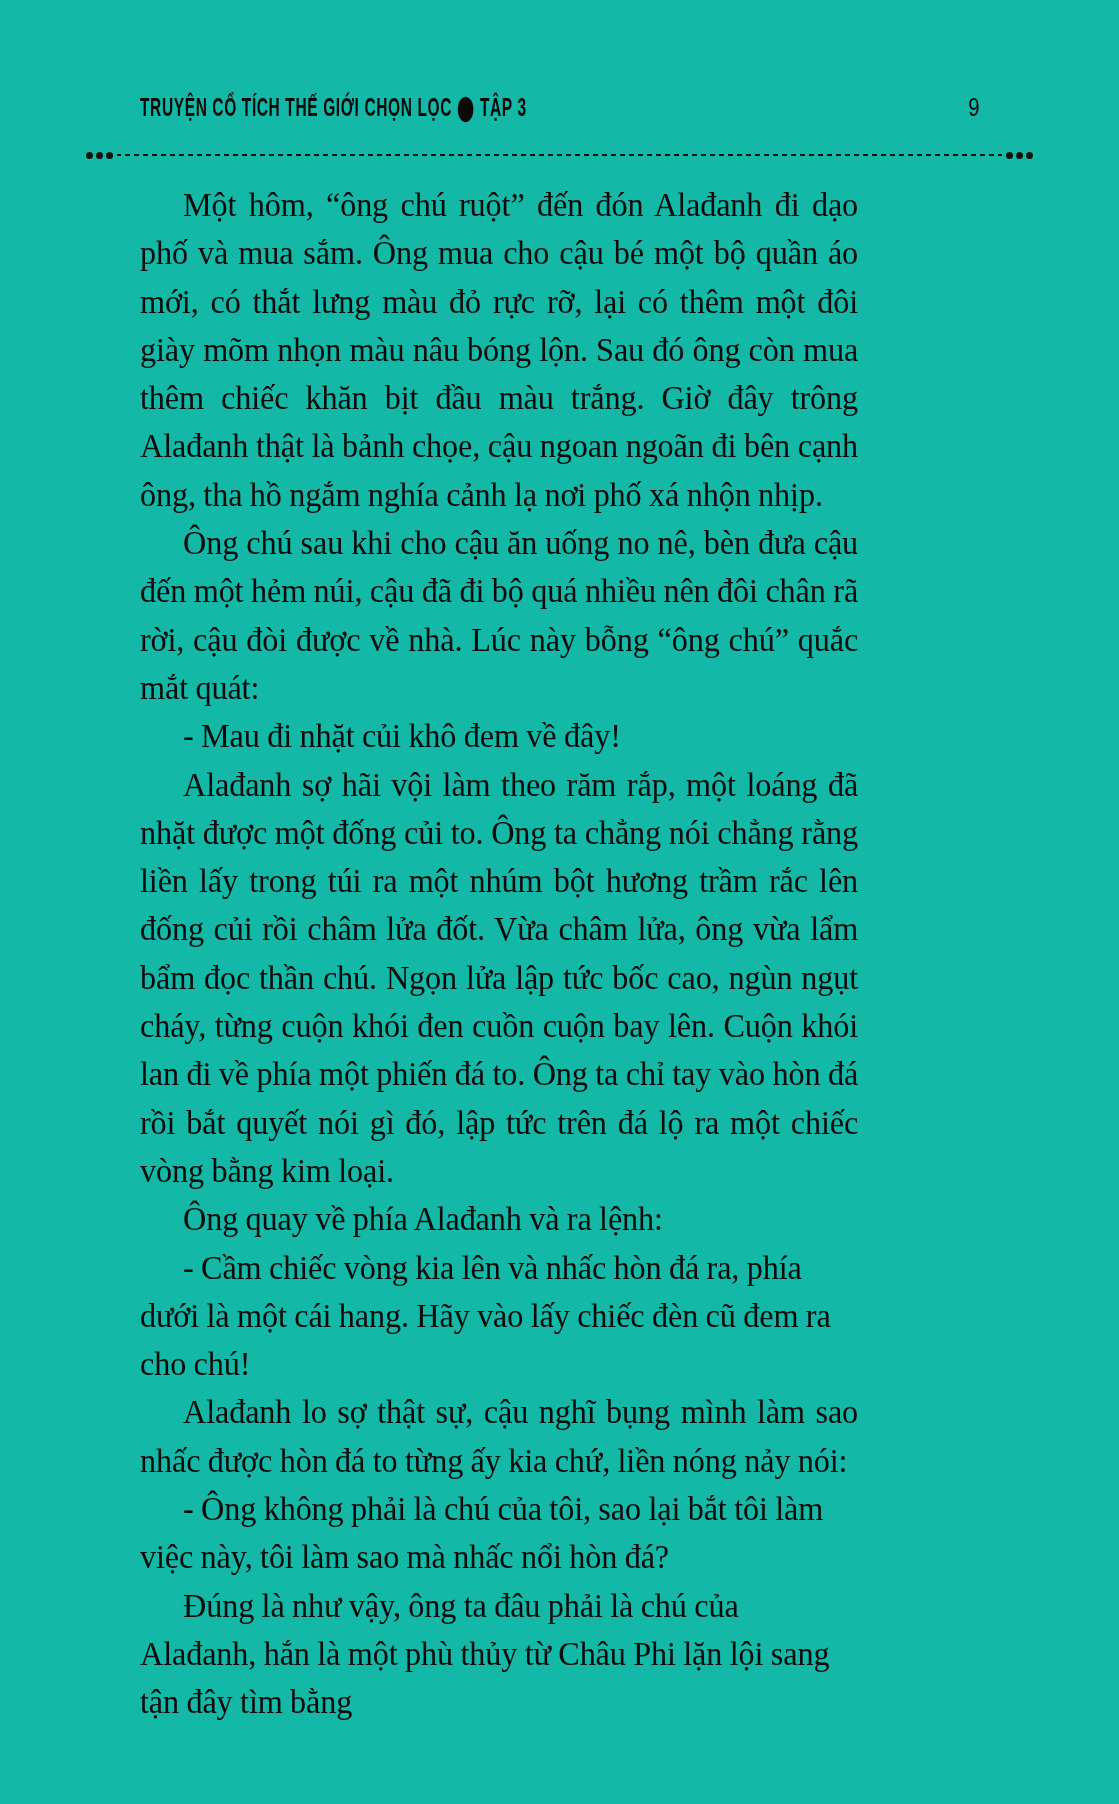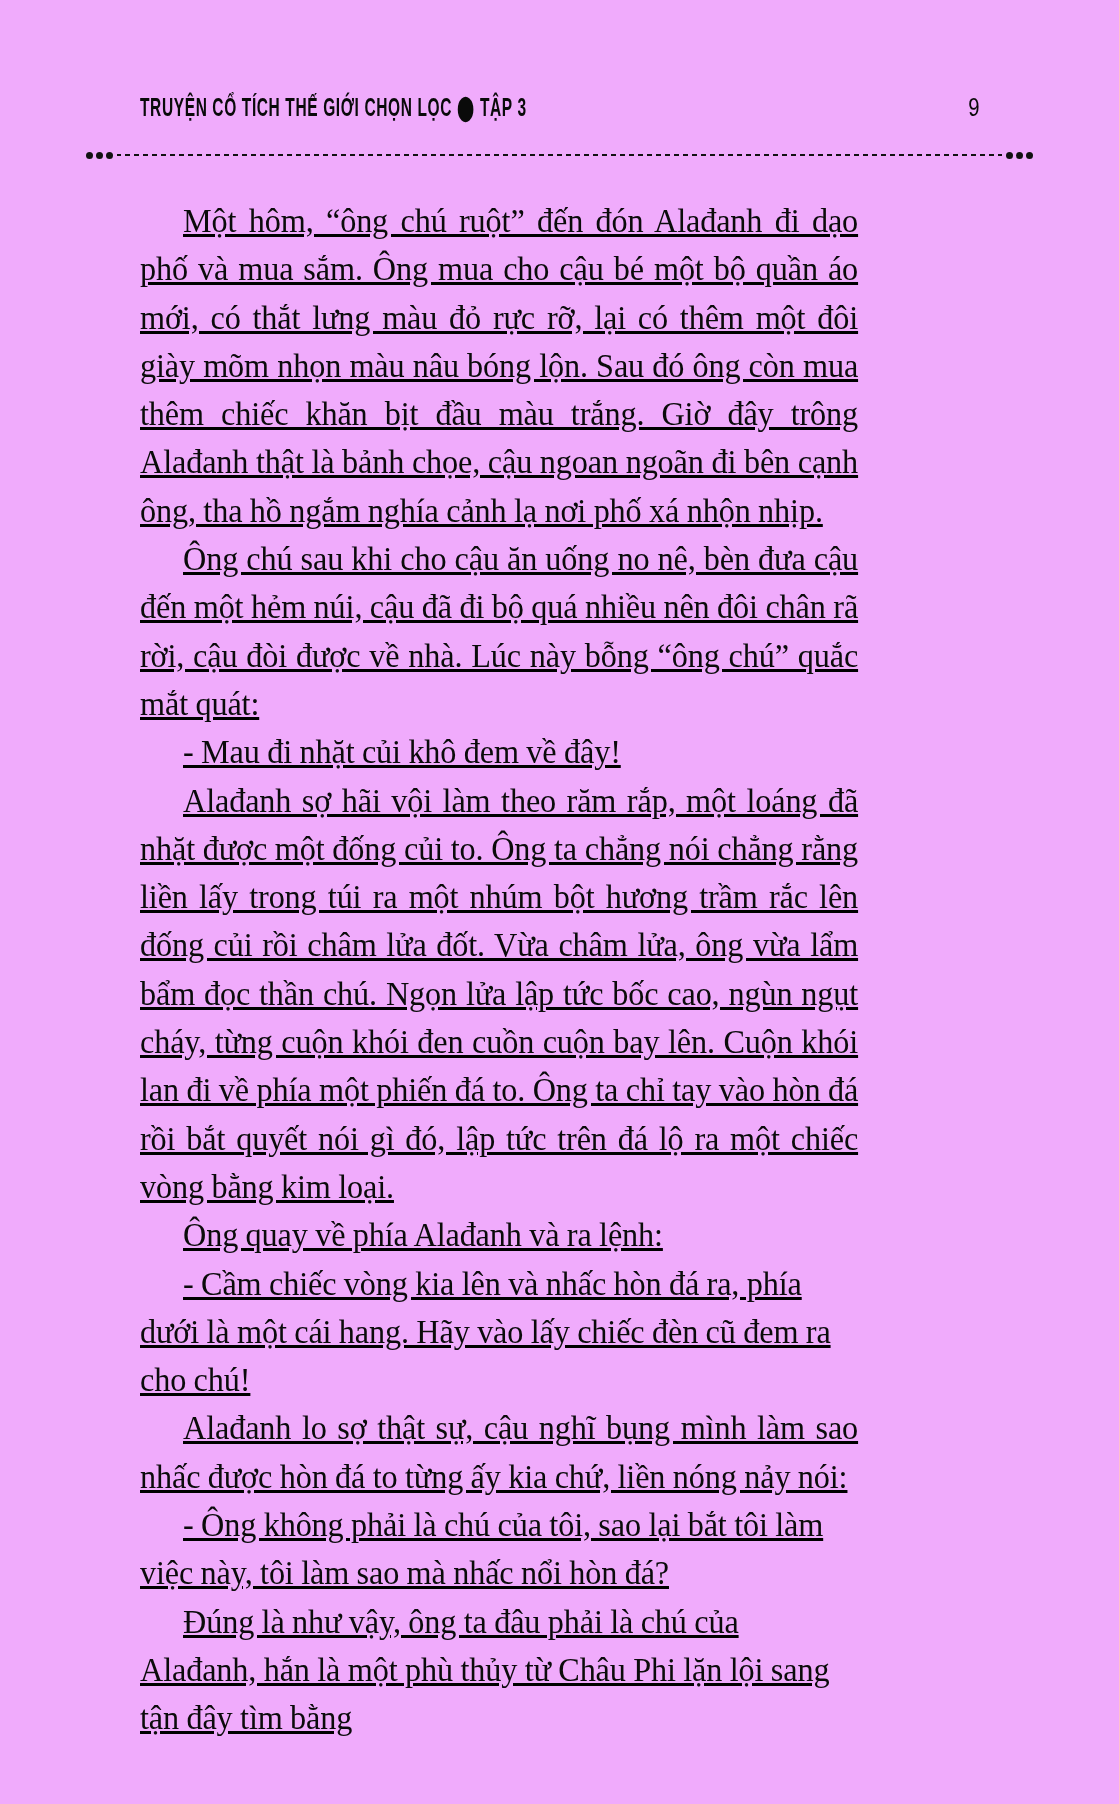--- a/index.html
+++ b/index.html
@@ -11,21 +11,21 @@
 
   body {
     font-family: "Liberation Serif", "DejaVu Serif", serif;
   }
 
   .page {
     position: relative;
     width: 1119px;
     height: 1804px;
     margin: 0 auto;
-    background: #f0abfc;
+    background: #14b8a6;
     overflow: hidden;
   }
 
   
   .header {
     position: absolute;
     left: 140px;
     right: 140px;
     top: 78px;
     height: 42px;
@@ -90,23 +90,22 @@
     background-image: radial-gradient(#111 42%, transparent 46%);
     background-size: 9px 4px;
     background-repeat: repeat-x;
     background-position: center;
   }
 
   
   .body-text {
     position: absolute;
     left: 140px;
-    top: 196px;
+    top: 180px;
     width: 718px;
-    text-decoration: underline;
   }
 
   .para {
     margin: 0;
     font-size: 34.5px;
     line-height: 48.3px;
     color: #0b0b0b;
     text-align: justify;
     text-justify: inter-word;
     word-spacing: -0.5px;

